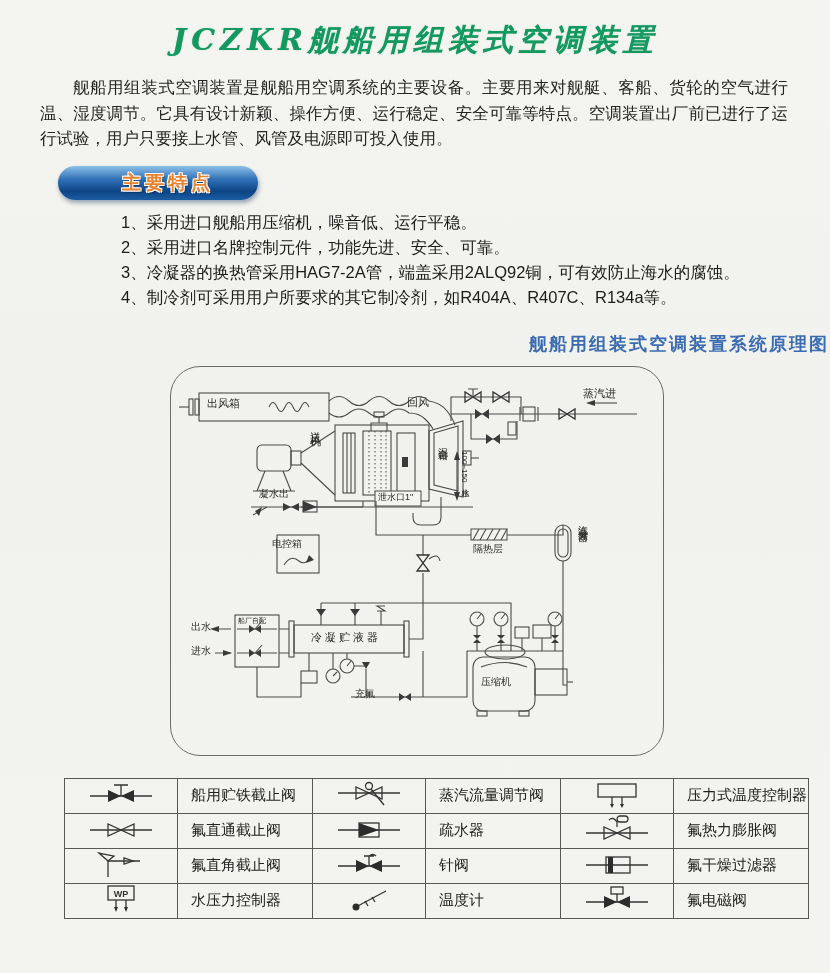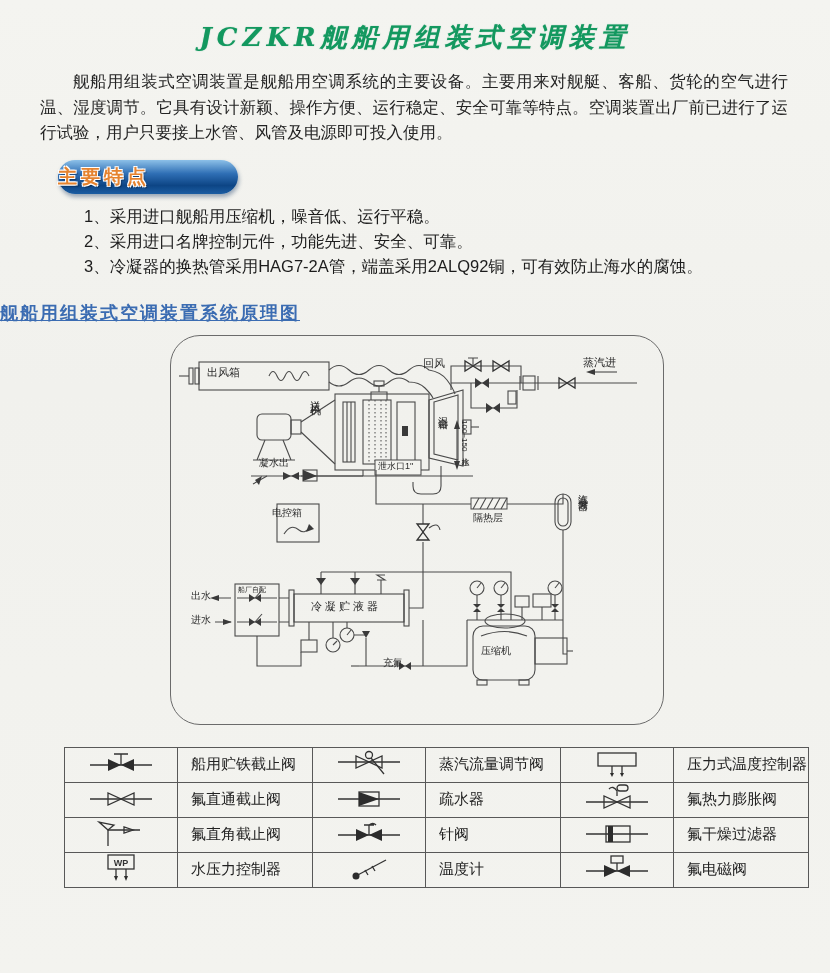--- a/index.html
+++ b/index.html
@@ -10,48 +10,48 @@
     color:#1e1e1e;
     position:relative;
   }
   .page{width:830px;height:973px;position:relative;background:
     linear-gradient(180deg,#f4f4f0 0%,#f1f1ed 40%,#f3f3ef 100%);}
   
   .main-title{
     margin:0;padding-top:20px;text-align:center;
     font-family:"DejaVu Serif","Liberation Serif",serif;
     font-style:italic;font-weight:bold;
-    font-size:26px;letter-spacing:5px;color:#13985f;
+    font-size:30px;letter-spacing:5px;color:#13985f;
     text-shadow:0 0 1px rgba(19,152,95,.5);
   }
   
   .intro{
     margin:14px 42px 0 40px;
     font-size:16.5px;line-height:1.55;text-align:justify;
     text-indent:2em;color:#242424;
   }
   
   .badge{
     margin:14px 0 0 58px;width:180px;height:34px;
     border-radius:17px;
     background:linear-gradient(180deg,#8cc0e8 0%,#2f6fb5 40%,#0d4585 75%,#1b5da2 100%);
     box-shadow:1px 3px 4px rgba(40,70,110,.45);
-    display:flex;align-items:center;
+    display:flex;align-items:center;justify-content:center;padding-left:20px;
   }
   .badge span{
     font-size:19px;font-weight:bold;letter-spacing:4px;color:#e5832f;
     text-shadow:-1px -1px 0 #fff,1px -1px 0 #fff,-1px 1px 0 #fff,1px 1px 0 #fff,2px 2px 1px rgba(0,0,0,.35);
   }
   
   .features{margin:10px 0 0 84px;padding:0;list-style:none;}
-  .features li{font-size:16.5px;line-height:25px;color:#1c1c1c;}
+  .features li{font-size:16.5px;line-height:25px;color:#1c1c1c;margin-left:37px;}
   
   .diagram-title{
-    margin:22px 1px 0 0;text-align:left;
-    font-size:18px;font-weight:bold;color:#3b6cb2;letter-spacing:2px;text-decoration:underline;
+    margin:22px 1px 0 0;text-align:right;
+    font-size:18px;font-weight:bold;color:#3b6cb2;letter-spacing:2px;
   }
   .diagram{
     position:relative;margin:10px 0 0 170px;
     width:492px;height:388px;
     border:1.6px solid #6b6b6b;border-radius:30px;
   }
   .diagram svg{position:absolute;left:0;top:0;}
   .dlabel{position:absolute;color:#2a2a2a;white-space:nowrap;line-height:1.05;}
   .vtext{writing-mode:vertical-rl;text-orientation:upright;letter-spacing:2px;}
   .vtext-rot{writing-mode:vertical-rl;text-orientation:mixed;letter-spacing:0;}
@@ -81,20 +81,21 @@
   <p class="intro">舰船用组装式空调装置是舰船用空调系统的主要设备。主要用来对舰艇、客船、货轮的空气进行温、湿度调节。它具有设计新颖、操作方便、运行稳定、安全可靠等特点。空调装置出厂前已进行了运行试验，用户只要接上水管、风管及电源即可投入使用。</p>
 
   <div class="badge">
     <span>主要特点</span>
   </div>
 
   <ul class="features">
     <li>1、采用进口舰船用压缩机，噪音低、运行平稳。</li>
     <li>2、采用进口名牌控制元件，功能先进、安全、可靠。</li>
     <li>3、冷凝器的换热管采用HAG7-2A管，端盖采用2ALQ92铜，可有效防止海水的腐蚀。</li>
+    <li>4、制冷剂可采用用户所要求的其它制冷剂，如R404A、R407C、R134a等。</li>
   </ul>
 
   <div class="diagram-title">舰船用组装式空调装置系统原理图</div>
 
   <div class="diagram">
     <svg width="492" height="388" viewBox="0 0 492 388">
 
       <g>
         <path class="art" d="M8 40 h10"></path>
         <rect class="art" x="18" y="32" width="4" height="16"></rect>
@@ -235,35 +236,35 @@
           <polygon class="fillg" points="380,276 388,276 384,272"></polygon>
         <path class="art" d="M306 276 V284 M330 276 V284 M384 276 V284 M296 284 H392"></path>
         <rect class="art" x="344" y="260" width="14" height="11"></rect>
         <rect class="art" x="362" y="258" width="18" height="13"></rect>
         <path class="art" d="M351 271 V284 M371 271 V284"></path>
         <path class="art" d="M392 312 V318 H396"></path>
       </g>
     </svg>
 
     <div class="dlabel" style="left:36px;top:31px;font-size:11px;">出风箱</div>
-    <div class="dlabel" style="left:236px;top:22px;font-size:11px;margin-left:16px;">回风</div>
+    <div class="dlabel" style="left:236px;top:30px;font-size:11px;">回风</div>
     <div class="dlabel vtext" style="left:138px;top:56px;font-size:11px;">送风机</div>
     <div class="dlabel vtext" style="left:266px;top:72px;font-size:10px;">混合箱</div>
     <div class="dlabel" style="left:412px;top:21px;font-size:11px;">蒸汽进</div>
     <div class="dlabel" style="left:207px;top:126px;font-size:9px;">泄水口1"</div>
     <div class="dlabel vtext-rot" style="left:289px;top:84px;font-size:8px;">100~150水柱</div>
     <div class="dlabel" style="left:88px;top:122px;font-size:10px;">凝水出</div>
     <div class="dlabel" style="left:101px;top:172px;font-size:10px;">电控箱</div>
     <div class="dlabel" style="left:302px;top:177px;font-size:10px;">隔热层</div>
     <div class="dlabel vtext" style="left:406px;top:150px;font-size:10px;">汽液分离器</div>
     <div class="dlabel" style="left:67px;top:250px;font-size:7px;">船厂自配</div>
     <div class="dlabel" style="left:20px;top:255px;font-size:10px;">出水</div>
     <div class="dlabel" style="left:20px;top:279px;font-size:10px;">进水</div>
     <div class="dlabel" style="left:140px;top:265px;font-size:11px;letter-spacing:3px;">冷凝贮液器</div>
-    <div class="dlabel" style="left:212px;top:322px;font-size:10px;">充氟</div>
+    <div class="dlabel" style="left:184px;top:322px;font-size:10px;">充氟</div>
     <div class="dlabel" style="left:310px;top:310px;font-size:10px;">压缩机</div>
   </div>
 
   <table class="legend">
     <tbody>
     <tr>
       <td class="sym">
         <svg width="70" height="28" viewBox="0 0 70 28">
           <line class="s" x1="4" y1="16" x2="66" y2="16"></line>
           <polygon class="f" points="22,10 22,22 35,16"></polygon>

